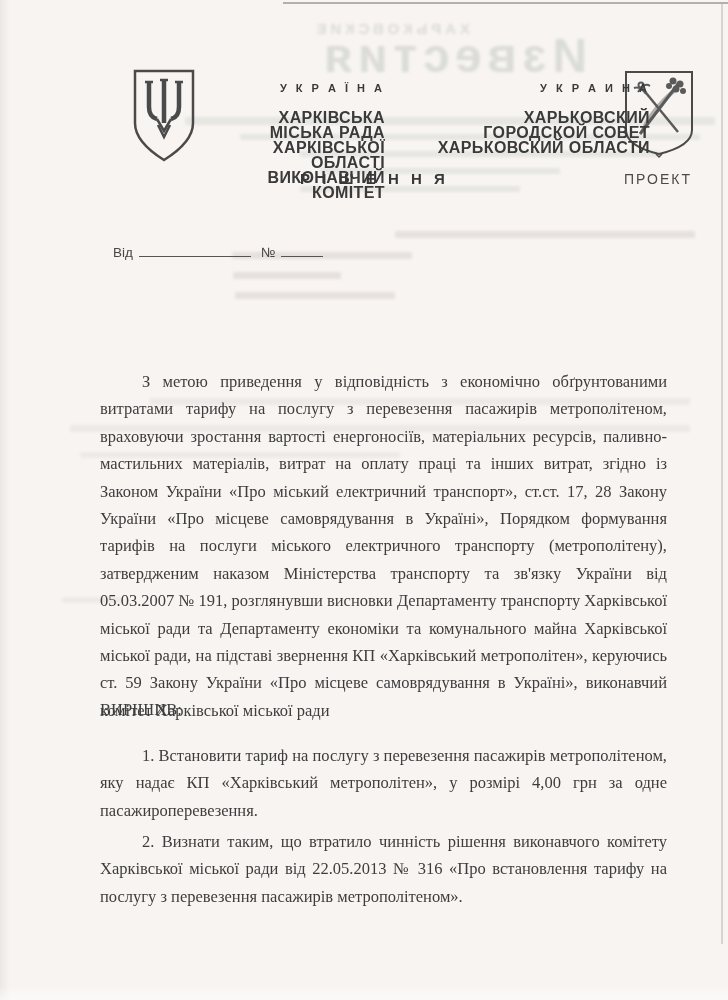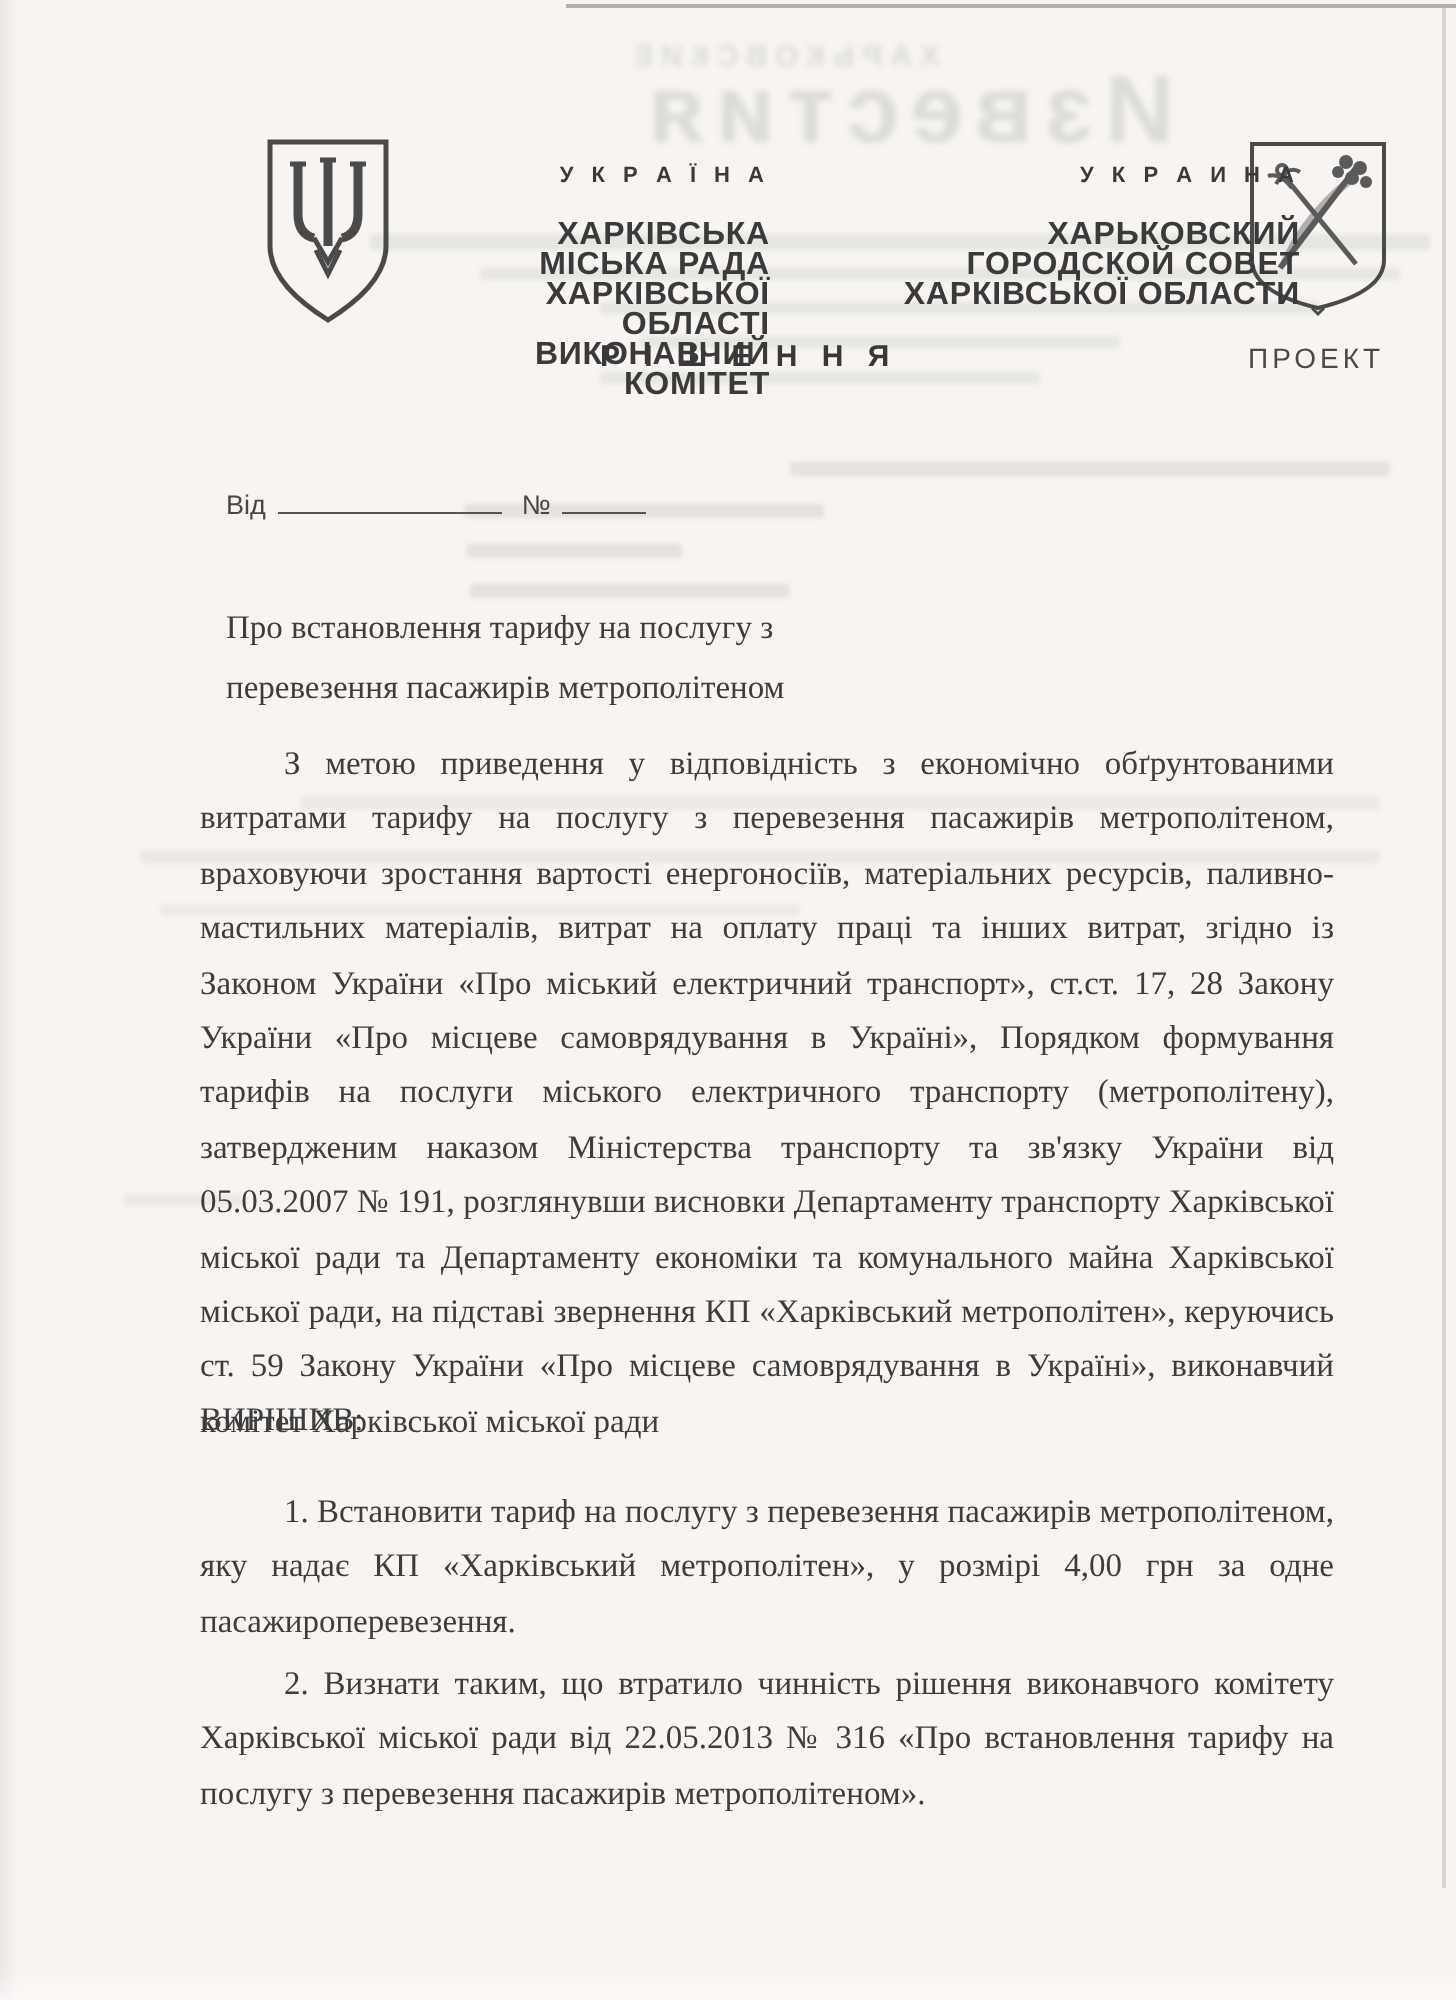--- a/index.html
+++ b/index.html
@@ -134,34 +134,30 @@
     <div class="hdr-country">У К Р А Ї Н А</div>
     <div class="hdr-line">ХАРКІВСЬКА</div>
     <div class="hdr-line">МІСЬКА РАДА</div>
     <div class="hdr-line">ХАРКІВСЬКОЇ ОБЛАСТІ</div>
     <div class="hdr-line">ВИКОНАВЧИЙ КОМІТЕТ</div>
   </div>
   <div class="hdr-col hdr-right">
     <div class="hdr-country">У К Р А И Н А</div>
     <div class="hdr-line">ХАРЬКОВСКИЙ</div>
     <div class="hdr-line">ГОРОДСКОЙ СОВЕТ</div>
-    <div class="hdr-line">ХАРКІВСЬКОЇ ОБЛАСТИ</div>
+    <div class="hdr-line">ХАРЬКОВСКИЙ ОБЛАСТИ</div>
   </div>
 
   <div class="doc-type">Р І Ш Е Н Н Я</div>
   <div class="status">ПРОЕКТ</div>
 
   <div class="date-line">
     <span>Від</span><span class="blank blank-date"></span><span>№</span><span class="blank blank-no"></span>
   </div>
 
-  <div class="subject">
-    <div>Про встановлення тарифу  на послугу  з</div>
-    <div>перевезення пасажирів метрополітеном</div>
-  </div>
 
   <div class="para indent preamble">З метою приведення у відповідність з економічно обґрунтованими витратами тарифу на послугу з перевезення пасажирів метрополітеном, враховуючи зростання вартості енергоносіїв, матеріальних ресурсів, паливно-мастильних матеріалів, витрат на оплату праці та інших витрат, згідно із Законом України «Про міський електричний транспорт», ст.ст. 17, 28 Закону України «Про місцеве самоврядування в Україні», Порядком формування тарифів на послуги міського електричного транспорту (метрополітену), затвердженим наказом Міністерства транспорту та зв'язку України від 05.03.2007 № 191, розглянувши висновки Департаменту транспорту Харківської міської ради та Департаменту економіки та комунального майна Харківської міської ради, на підставі звернення КП «Харківський метрополітен», керуючись ст. 59 Закону України «Про місцеве самоврядування в Україні», виконавчий комітет Харківської міської ради</div>
 
   <div class="resolved">ВИРІШИВ:</div>
   <div class="para indent item1">1. Встановити тариф на послугу з перевезення пасажирів метрополітеном, яку надає КП «Харківський метрополітен», у розмірі 4,00 грн за одне пасажироперевезення.</div>
   <div class="para indent item2">2. Визнати таким, що втратило чинність рішення виконавчого комітету Харківської міської ради від 22.05.2013 № 316 «Про встановлення тарифу на послугу з перевезення пасажирів  метрополітеном».</div>
 
 </div>
 
 </body></html>

